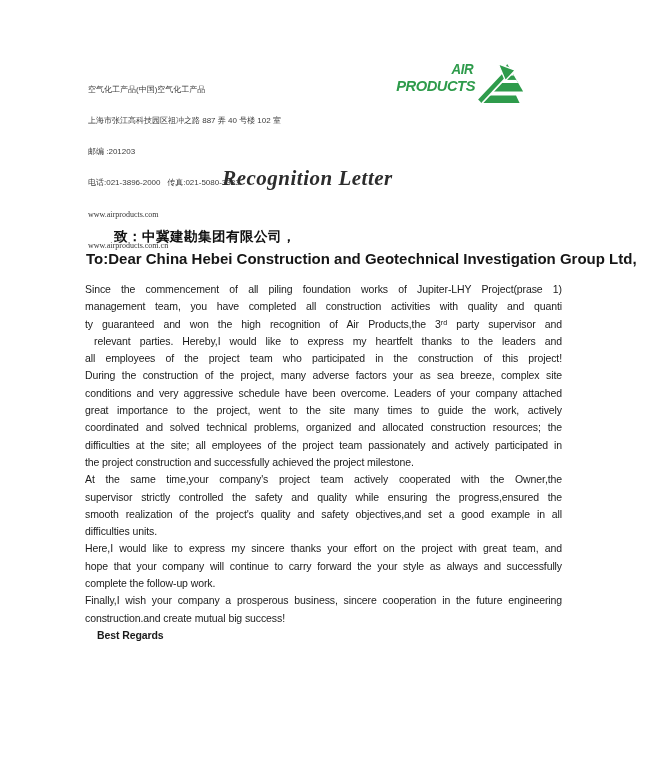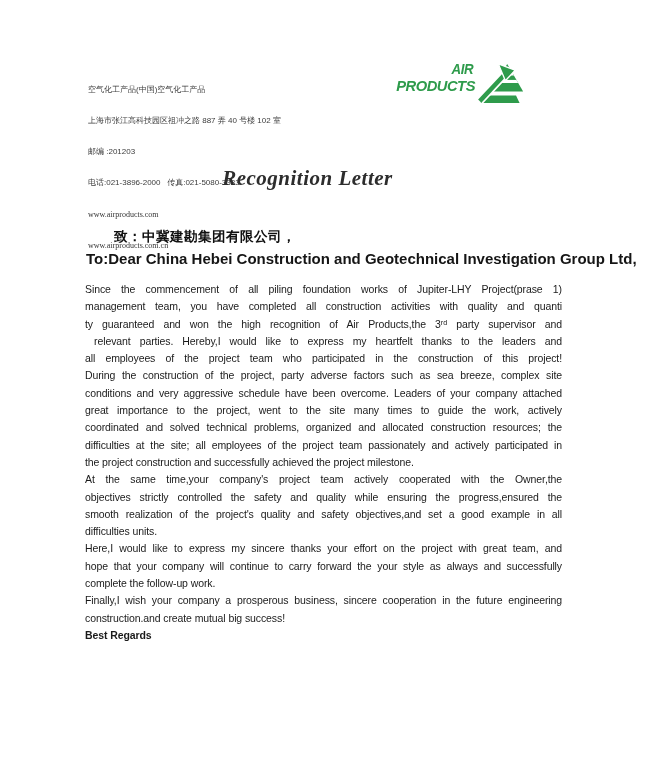--- a/index.html
+++ b/index.html
@@ -48,21 +48,21 @@
     position:absolute; left:86px; top:250px;
     font-weight:bold; font-size:15px; color:#151515;
   }
   .body {
     position:absolute; left:85px; top:281px; width:477px;
     font-size:10.5px; line-height:17.3px;
     letter-spacing:-0.1px; color:#1a1a1a;
   }
   .bline { min-height:17.3px; }
   .bline.just { text-align:justify; text-align-last:justify; }
-  .bline.bold { font-weight:bold; }
+  .bline.bold { font-weight:bold;margin-left:12px; }
 </style>
 </head>
 <body>
 
 <div class="page">
 
   <div class="letterhead">
     <div>空气化工产品(中国)空气化工产品</div>
     <div>上海市张江高科技园区祖冲之路 887 弄 40 号楼 102 室</div>
     <div>邮编 :201203</div>
@@ -96,28 +96,28 @@
 
   <div class="addr-cn">致：中冀建勘集团有限公司，</div>
   <div class="addr-en">To:Dear China Hebei Construction and Geotechnical Investigation Group Ltd,</div>
 
   <div class="body">
       <div class="bline just">Since the commencement of all piling foundation works of Jupiter-LHY Project(prase 1)</div>
       <div class="bline just">management team, you have completed all construction activities with quality and quanti</div>
       <div class="bline just">ty guaranteed and won the high recognition of Air Products,the 3ʳᵈ party supervisor and</div>
       <div class="bline just">&nbsp;relevant parties. Hereby,I would like to express my heartfelt thanks to the leaders and</div>
       <div class="bline just">all employees of the project team who participated in the construction of this project!</div>
-      <div class="bline just">During the construction of the project, party adverse factors such as sea breeze, complex site</div>
+      <div class="bline just">During the construction of the project, many adverse factors your as sea breeze, complex site</div>
       <div class="bline just">conditions and very aggressive schedule have been overcome. Leaders of your company attached</div>
       <div class="bline just">great importance to the project, went to the site many times to guide the work, actively</div>
       <div class="bline just">coordinated and solved technical problems, organized and allocated construction resources; the</div>
       <div class="bline just">difficulties at the site; all employees of the project team passionately and actively participated in</div>
       <div class="bline">the project construction and successfully achieved the project milestone.</div>
       <div class="bline just">At the same time,your company's project team actively cooperated with the Owner,the</div>
-      <div class="bline just">objectives strictly controlled the safety and quality while ensuring the progress,ensured the</div>
+      <div class="bline just">supervisor strictly controlled the safety and quality while ensuring the progress,ensured the</div>
       <div class="bline just">smooth realization of the project's quality and safety objectives,and set a good example in all</div>
       <div class="bline">difficulties units.</div>
       <div class="bline just">Here,I would like to express my sincere thanks your effort on the project with great team, and</div>
       <div class="bline just">hope that your company will continue to carry forward the your style as always and successfully</div>
       <div class="bline">complete the follow-up work.</div>
       <div class="bline just">Finally,I wish your company a prosperous business, sincere cooperation in the future engineering</div>
       <div class="bline">construction.and create mutual big success!</div>
       <div class="bline bold">Best Regards</div>
     </div>
 

